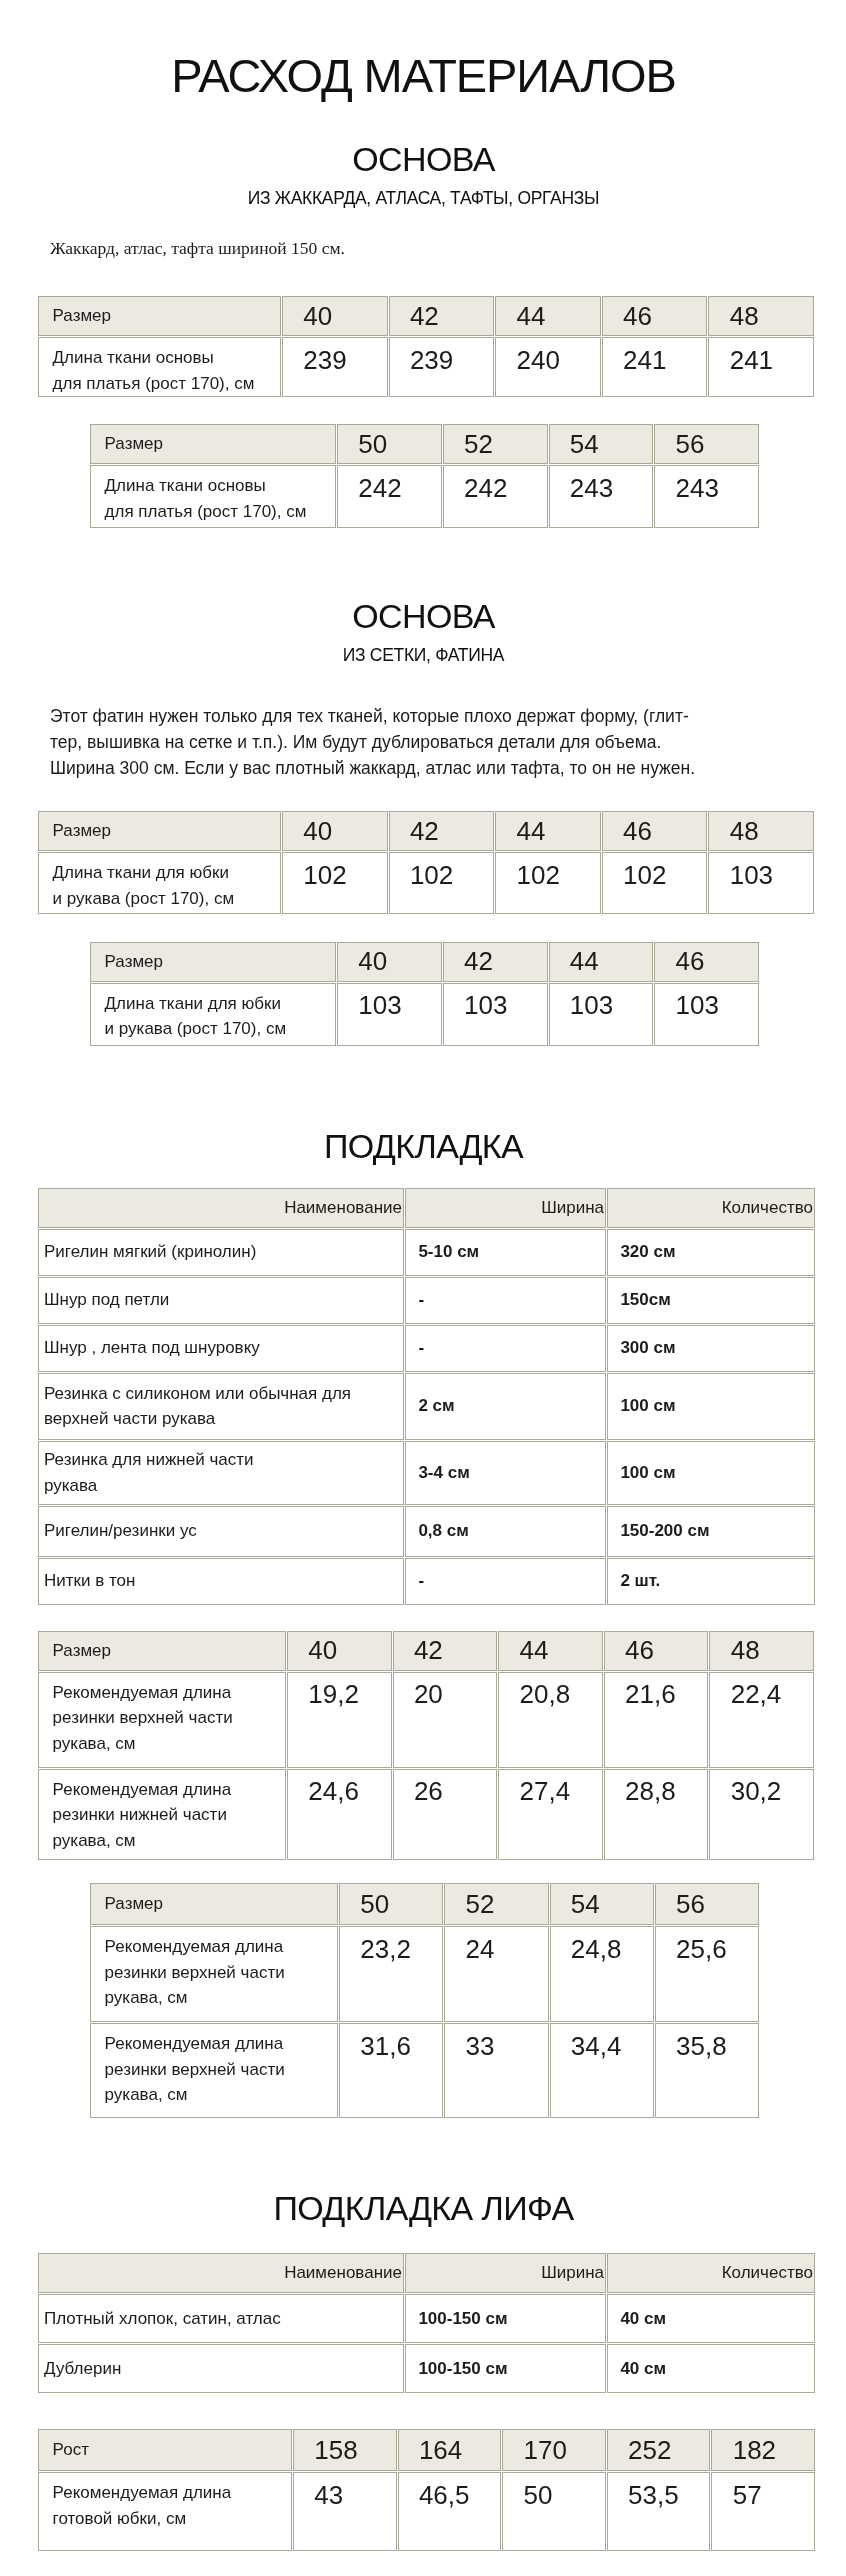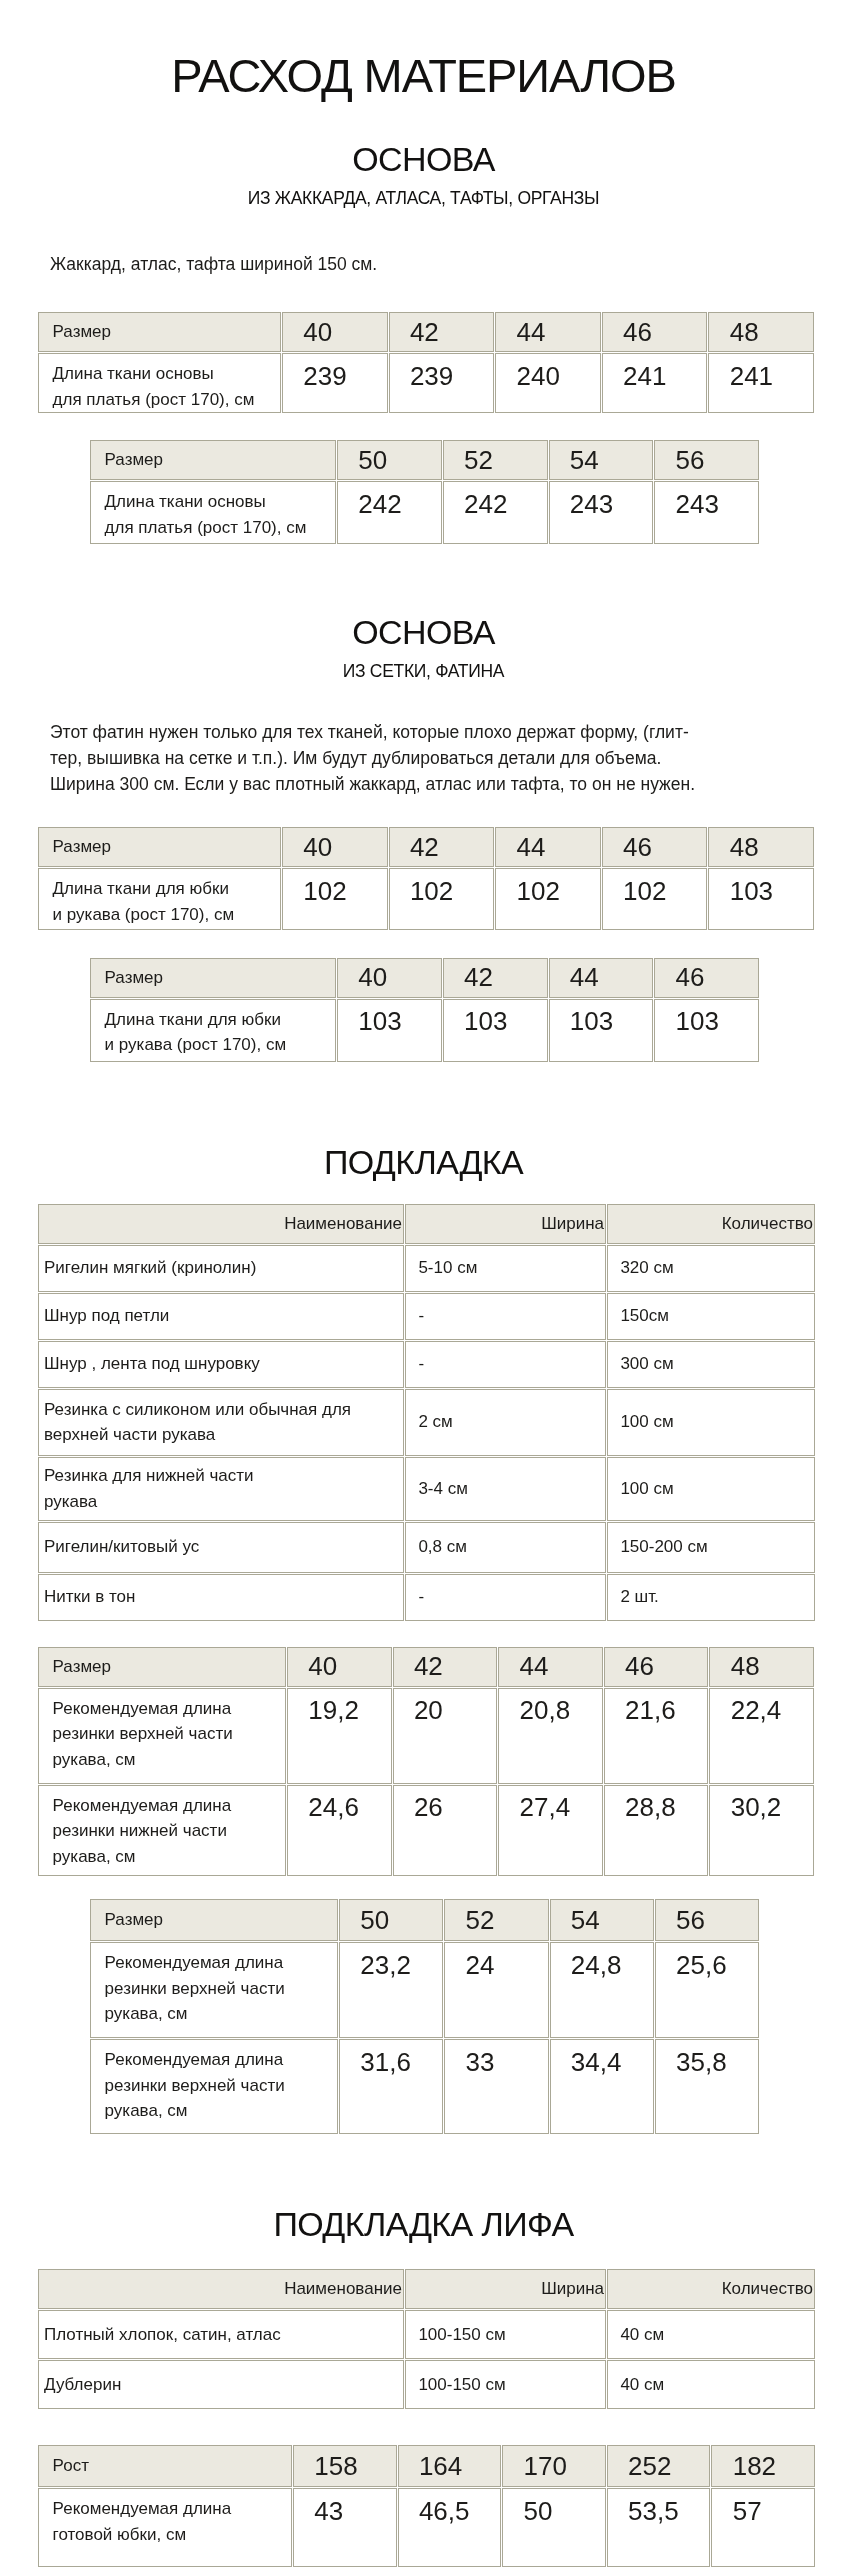--- a/index.html
+++ b/index.html
@@ -11,38 +11,38 @@
   *{box-sizing:border-box;}
   html,body{margin:0;padding:0;}
   body{
     width:847px;height:2576px;background:#ffffff;overflow:hidden;
     font-family:"Liberation Sans", sans-serif;color:var(--tx);
   }
   .center{text-align:center;}
   h1{margin:52px 0 0;font-size:47px;line-height:1;font-weight:500;letter-spacing:-1.1px;color:var(--hx);}
   h2{margin:12px;font-size:34px;line-height:1;font-weight:500;letter-spacing:-0.6px;color:var(--hx);}
   .sub{margin-top:5.1px;font-size:17.5px;font-weight:500;letter-spacing:-0.3px;color:var(--hx);}
-  .note{margin:45px 0 0 50px;font-size:17.5px;}
+  .note{margin:29px 0 0 50px;font-size:17.5px;font-family:Liberation Serif, serif;}
   .para{margin:37px 0 0 50px;font-size:17.5px;line-height:26px;}
 
   table{border-collapse:separate;border-spacing:1.7px;table-layout:fixed;}
   td{border:1.1px solid var(--bc);overflow:hidden;}
 
   
   tr.hd td{background:var(--hbg);vertical-align:middle;}
   td.lab{font-size:17px;padding-left:13.6px;}
   td.num{font-size:26px;padding-left:20.3px;}
   tr.bd td{vertical-align:top;}
   tr.bd td.lab{line-height:25.4px;padding:7.3px 6.8px 0 13.6px;}
   tr.bd td.num{padding-top:6.8px;}
 
   
   tr.ihd td{background:var(--hbg);vertical-align:middle;font-size:17px;padding-left:14.7px;text-align:right;}
   td.iname{font-size:17px;line-height:25.4px;vertical-align:middle;padding-left:5px;}
-  td.ival{font-size:17px;vertical-align:middle;padding-left:12.4px;}
+  td.ival{font-size:17px;vertical-align:middle;padding-left:12.4px;font-weight:bold;}
 
   .t-main{width:778px;margin-left:37px;}
   .t-ind{width:671px;margin-left:89px;}
   .t-wide{width:779px;margin-left:37px;}
 </style>
 </head>
 <body>
 
 <main>
 
@@ -233,21 +233,21 @@
         <tr style="height:64px">
           <td class="iname">
             <div>Резинка  для нижней части</div>
             <div>рукава</div>
           </td>
           <td class="ival">3-4 см</td>
           <td class="ival">100 см</td>
         </tr>
         <tr style="height:51px">
           <td class="iname">
-              <div>Ригелин/китовый ус</div>
+              <div>Ригелин/резинки ус</div>
             </td>
           <td class="ival">0,8 см</td>
           <td class="ival">150-200 см</td>
         </tr>
         <tr style="height:47px">
           <td class="iname">
               <div>Нитки в тон</div>
             </td>
           <td class="ival">-</td>
           <td class="ival">2 шт.</td>

